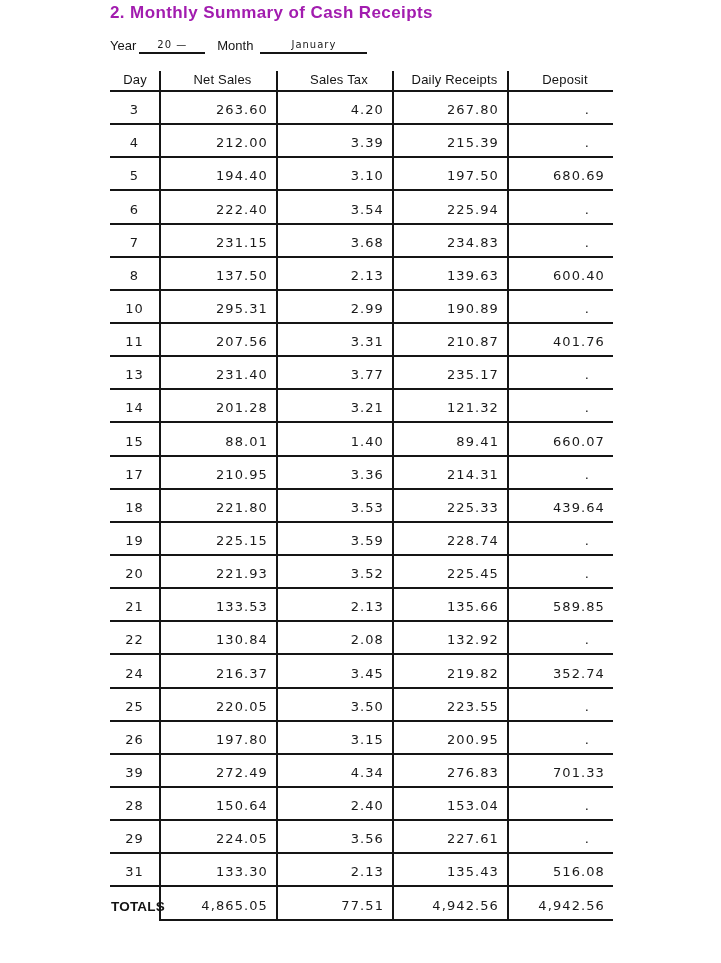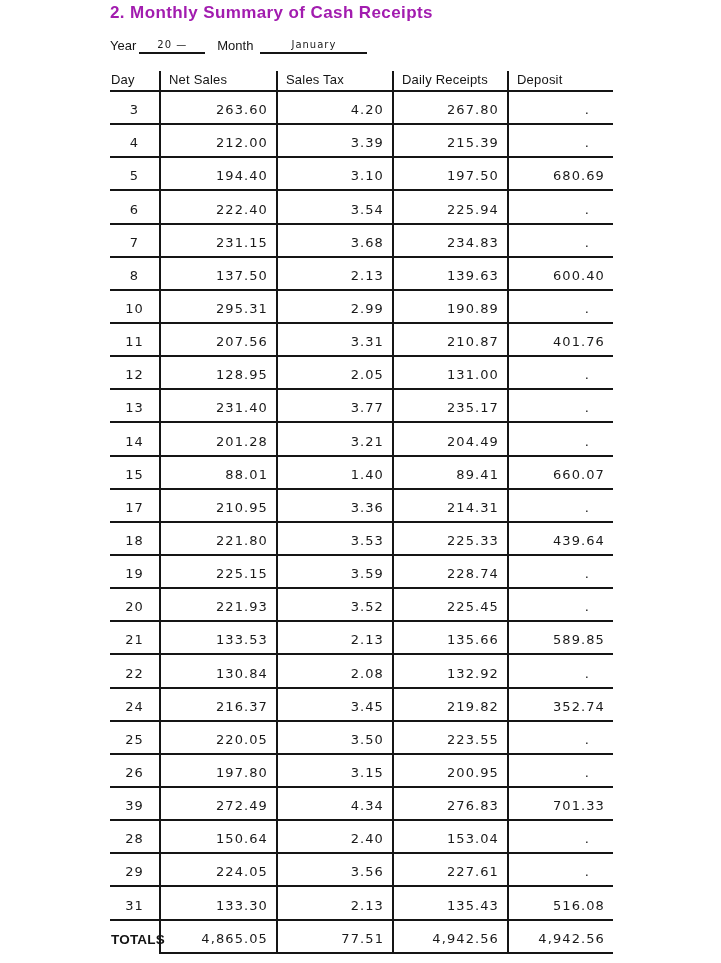--- a/index.html
+++ b/index.html
@@ -68,21 +68,21 @@
   col.c-dep  { width: 105px; }
   .grid th, .grid td {
     box-sizing: border-box;
     margin: 0;
   }
   .grid thead th {
     height: 20px;
     border-bottom: 2px solid #151515;
     font-size: 13px;
     font-weight: normal;
-    text-align: left;
+    text-align: center;
     vertical-align: bottom;
     padding: 0 0 3px 8px;
     letter-spacing: 0.2px;
   }
   .grid thead th:first-child { padding-left: 1px; }
   .grid th + th, .grid td + td {
     border-left: 2px solid #151515;
   }
   .grid tbody td, .grid tfoot td {
     height: 33.15px;
@@ -197,38 +197,31 @@
           <td class="num dot">.</td>
         </tr>
         <tr>
           <td class="day">11</td>
           <td class="num">207.56</td>
           <td class="num">3.31</td>
           <td class="num">210.87</td>
           <td class="num">401.76</td>
         </tr>
         <tr>
-          <td class="day">12</td>
-          <td class="num">128.95</td>
-          <td class="num">2.05</td>
-          <td class="num">131.00</td>
-          <td class="num dot">.</td>
-        </tr>
-        <tr>
           <td class="day">13</td>
           <td class="num">231.40</td>
           <td class="num">3.77</td>
           <td class="num">235.17</td>
           <td class="num dot">.</td>
         </tr>
         <tr>
           <td class="day">14</td>
           <td class="num">201.28</td>
           <td class="num">3.21</td>
-          <td class="num">204.49</td>
+          <td class="num">121.32</td>
           <td class="num dot">.</td>
         </tr>
         <tr>
           <td class="day">15</td>
           <td class="num">88.01</td>
           <td class="num">1.40</td>
           <td class="num">89.41</td>
           <td class="num">660.07</td>
         </tr>
         <tr>

